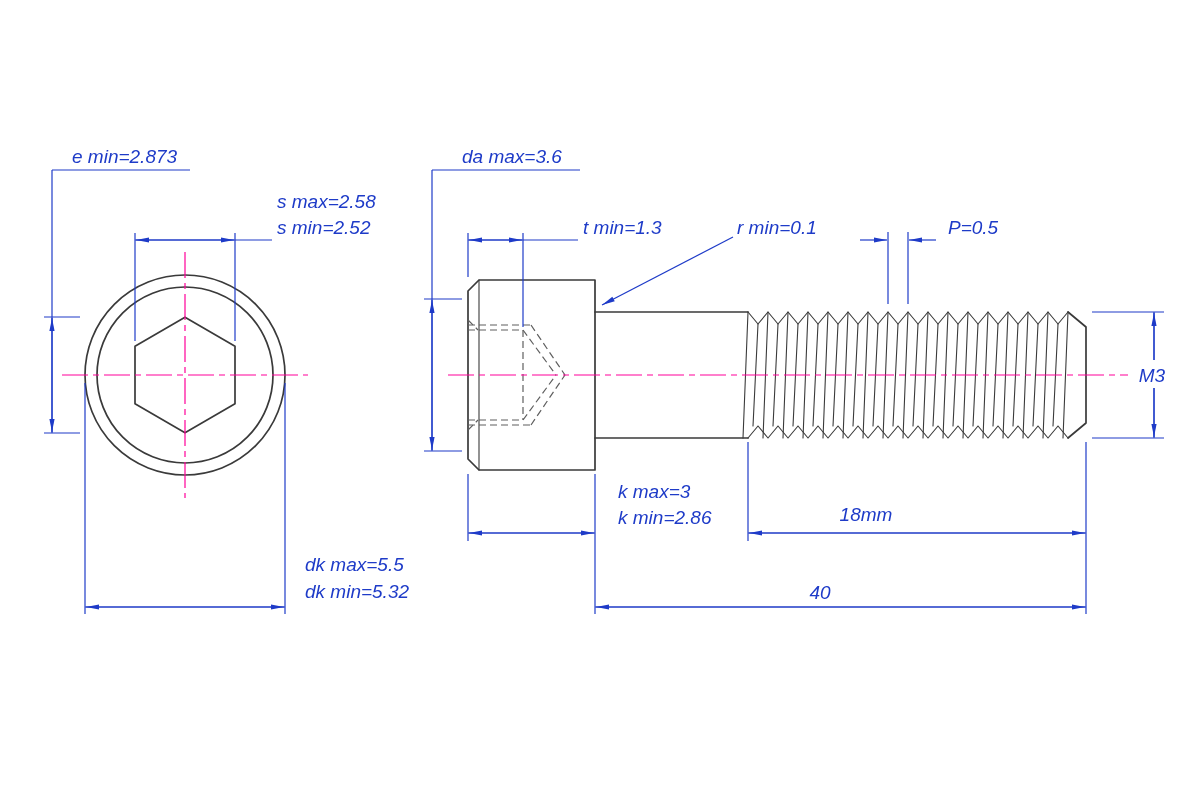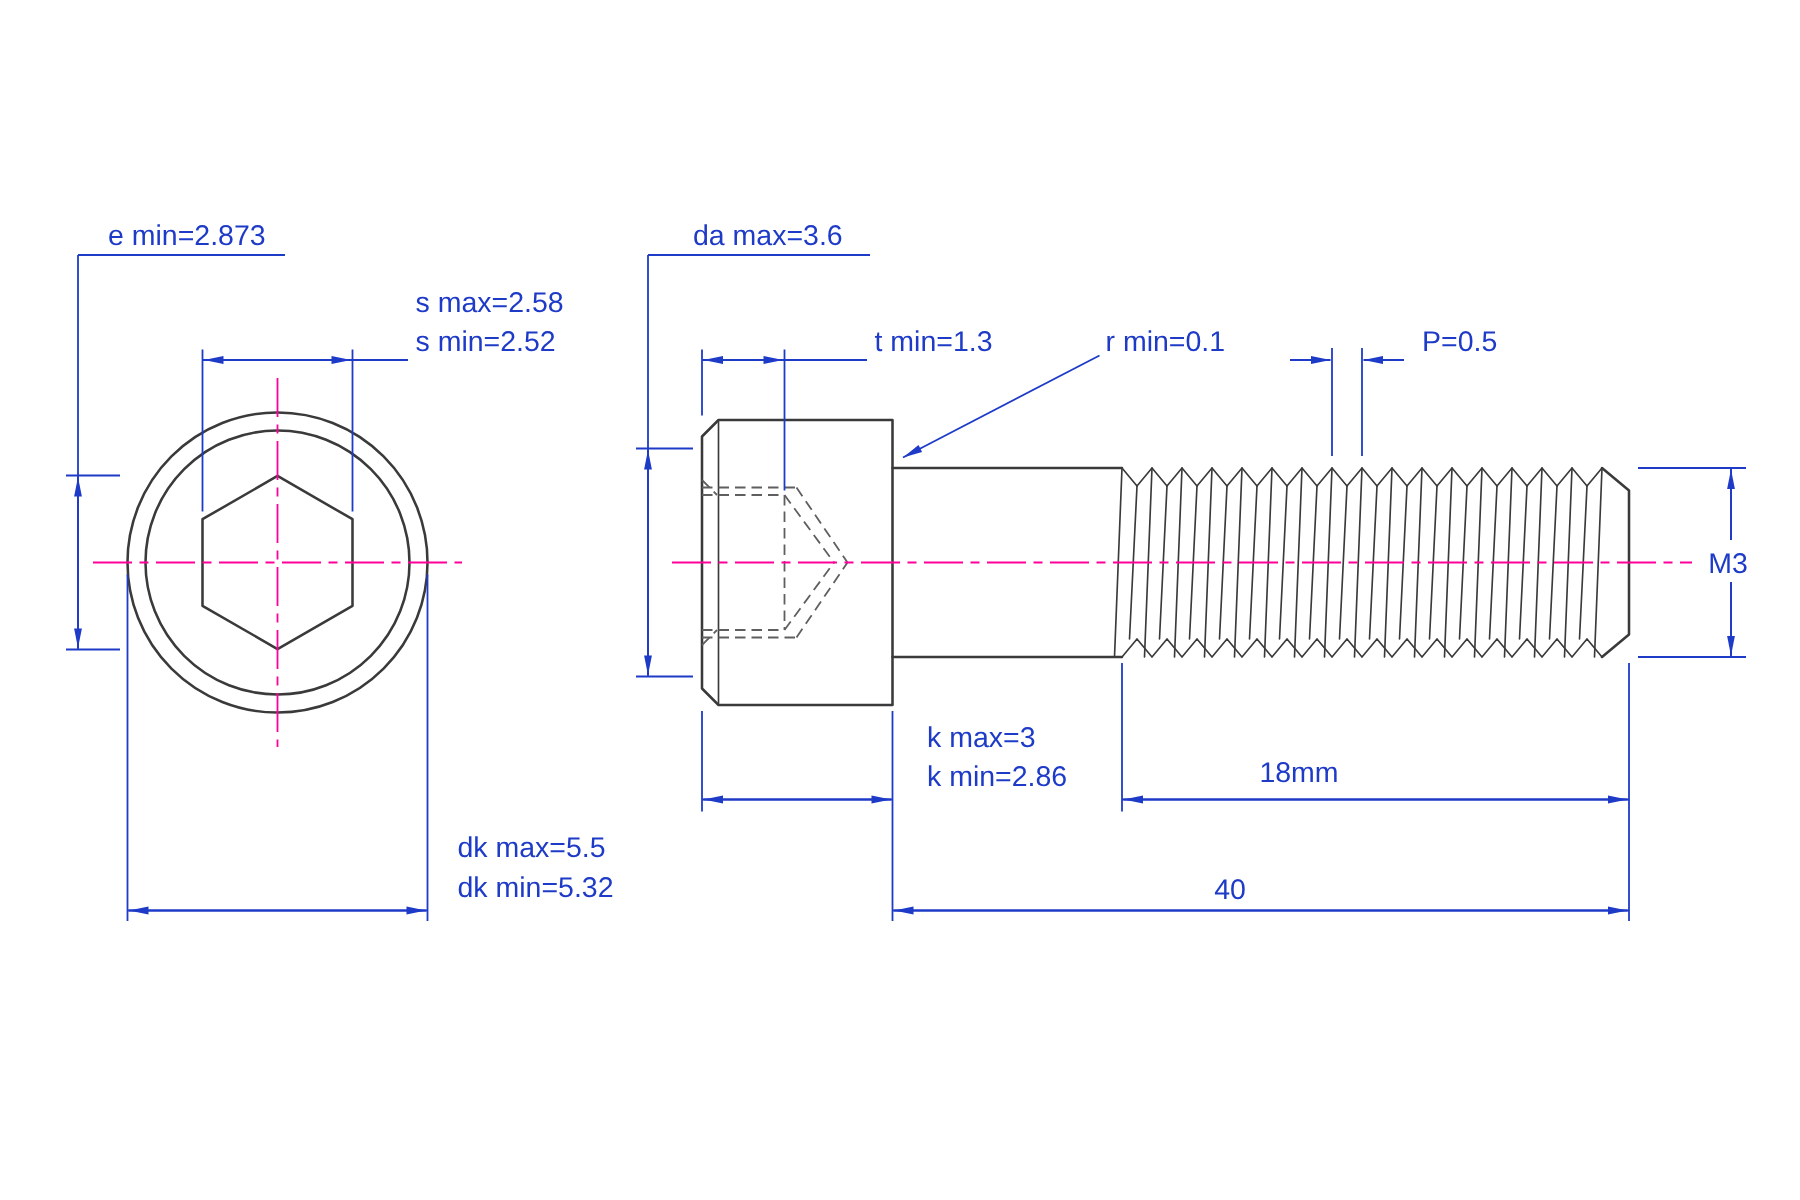--- a/index.html
+++ b/index.html
@@ -3,21 +3,21 @@
 <meta charset="utf-8">
 <style>
   :root{
     --dimension:#1e3bc8;
     --centerline:#ff0099;
     --outline:#3a3a3a;
     --hidden:#5f5f5f;
     --background:#ffffff;
   }
   html,body{margin:0;padding:0;background:var(--background);}
-  .canvas{position:relative;width:1200px;height:738px;background:var(--background);overflow:hidden;}
+  .canvas{position:relative;width:1200px;height:738px;background:var(--background);overflow:hidden;font-style:italic;}
   svg{display:block;}
   .outline{stroke:var(--outline);stroke-width:1.7;fill:none;stroke-linejoin:round;stroke-linecap:round;}
   .thin{stroke:var(--outline);stroke-width:1.1;fill:none;stroke-linecap:round;}
   .hidden-line{stroke:var(--hidden);stroke-width:1.2;fill:none;stroke-dasharray:7 4;}
   .dim-line{stroke:var(--dimension);stroke-width:1.2;fill:none;}
   .center-line{stroke:var(--centerline);stroke-width:1.2;fill:none;stroke-dasharray:26 5 6 5;}
   .dim-text{fill:var(--dimension);font-family:"Liberation Sans",sans-serif;font-size:19px;}
   .arrow-head{fill:var(--dimension);stroke:none;}
   .bg-white{fill:#ffffff;stroke:none;}
 </style>

